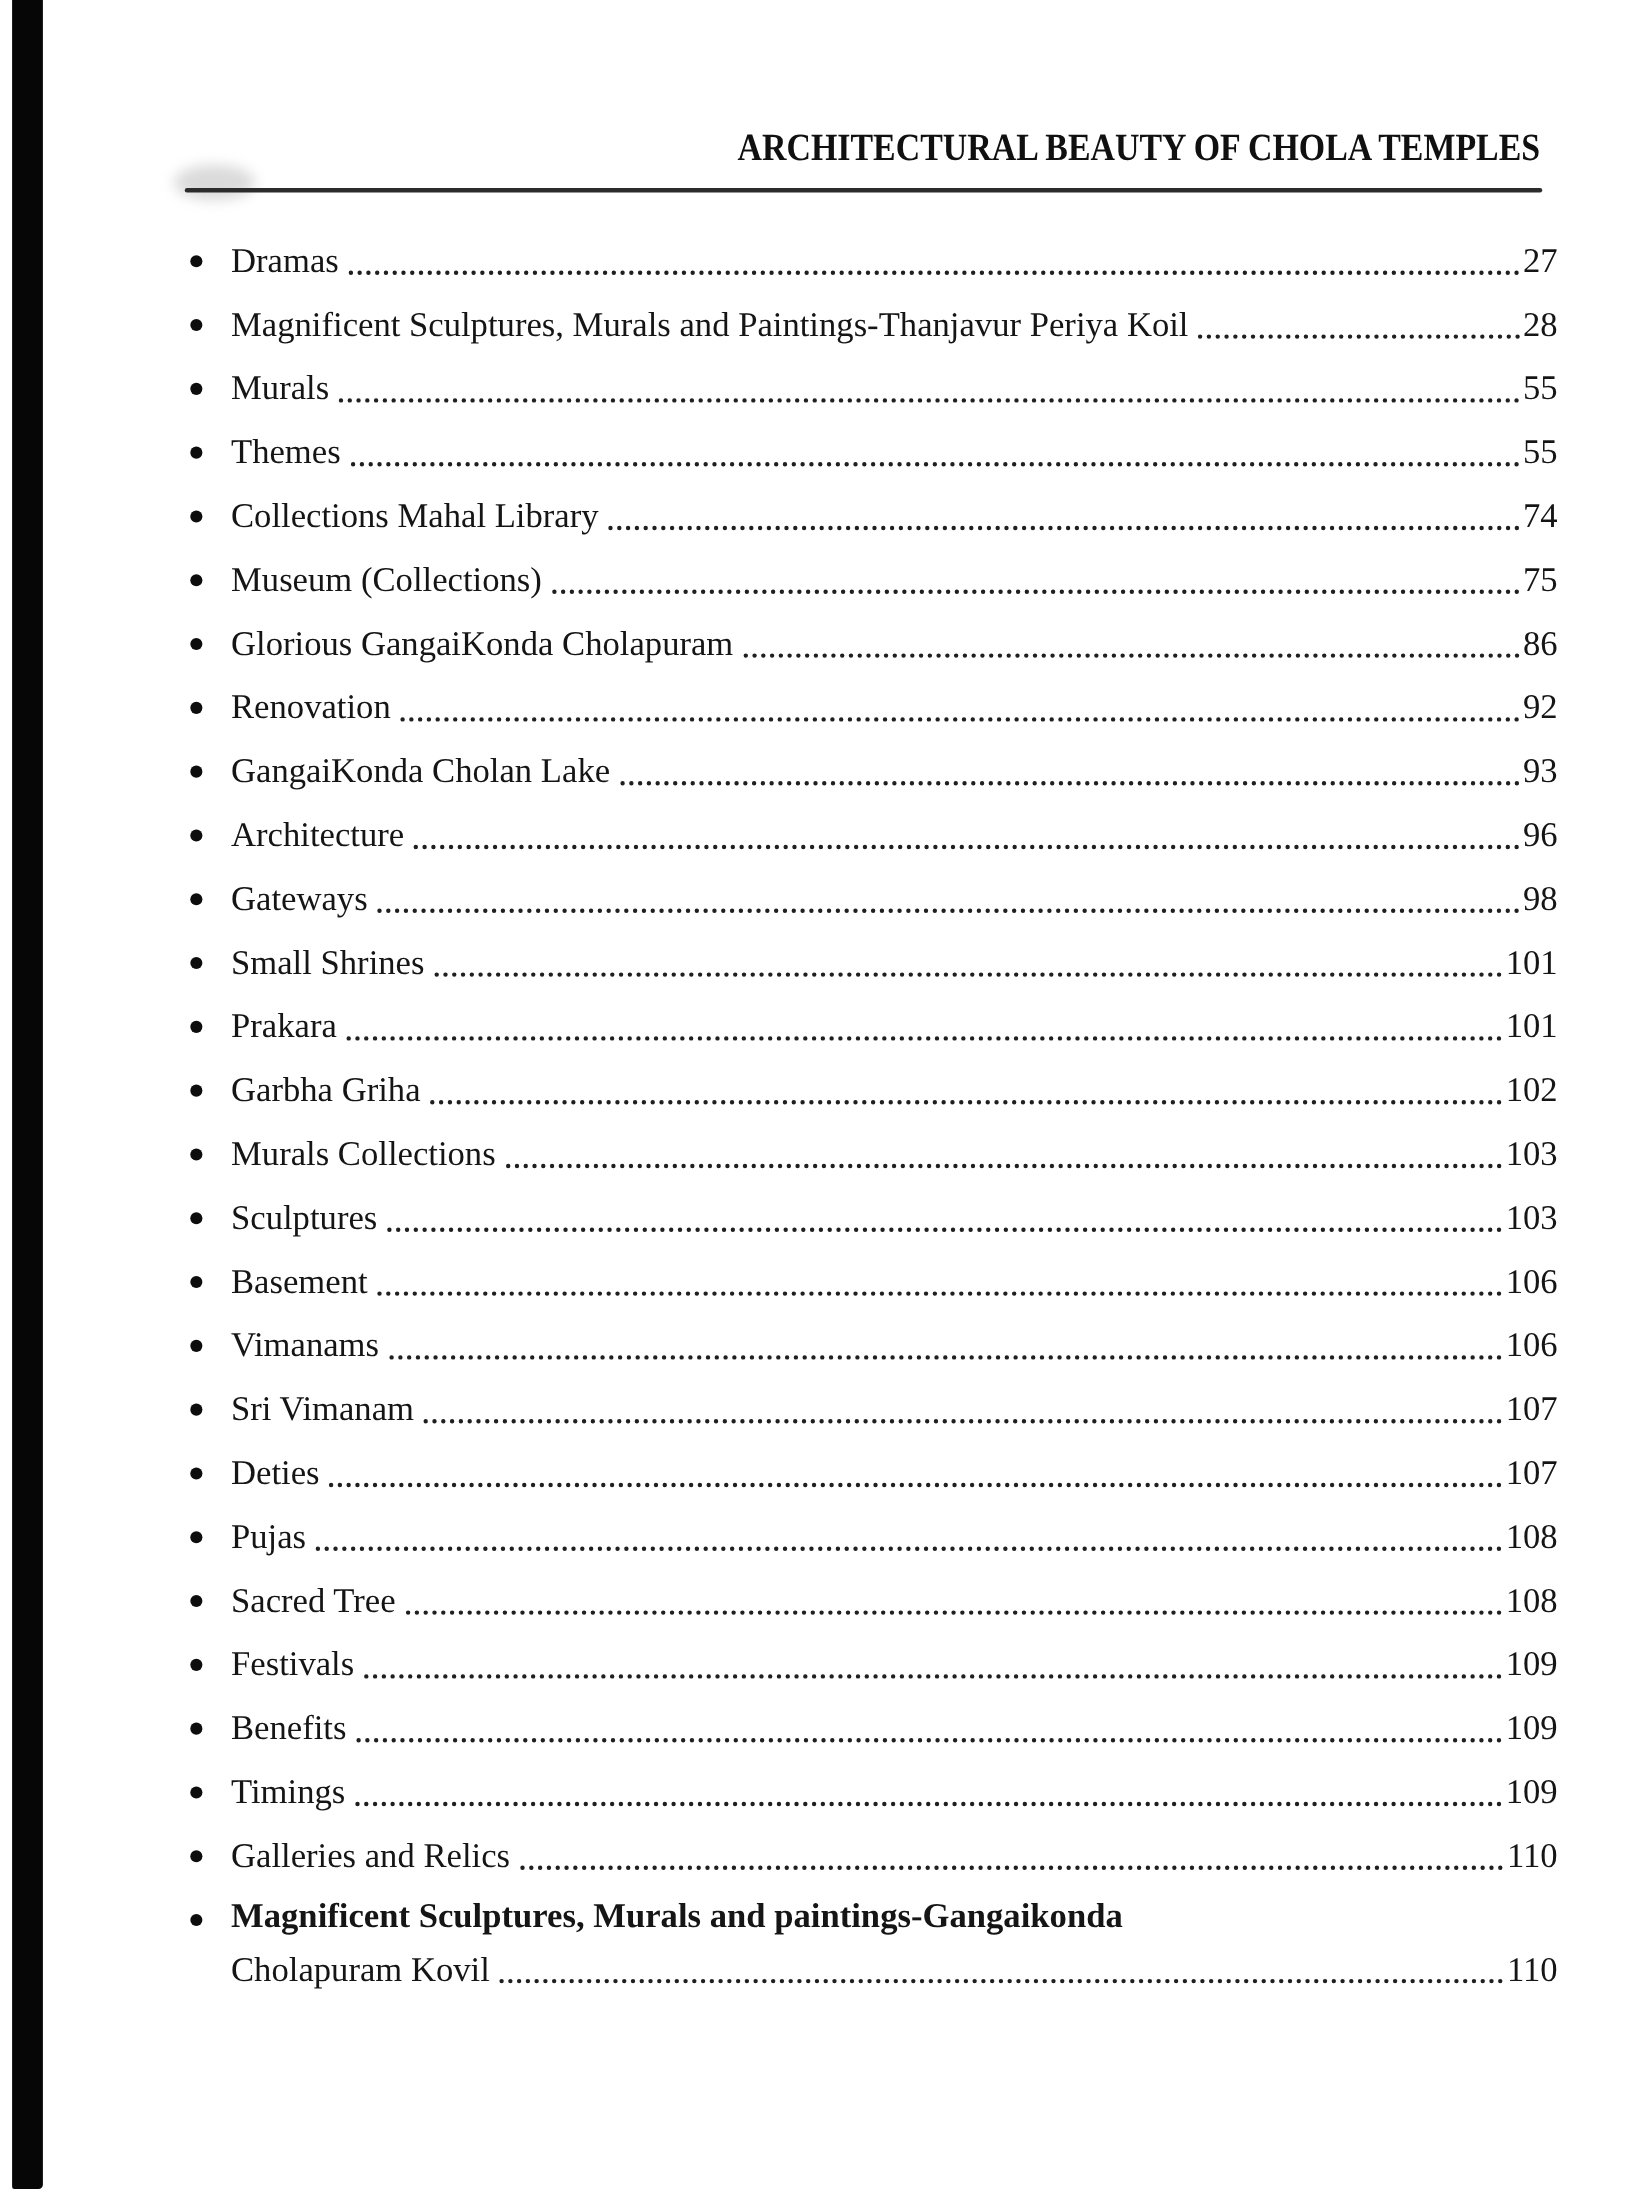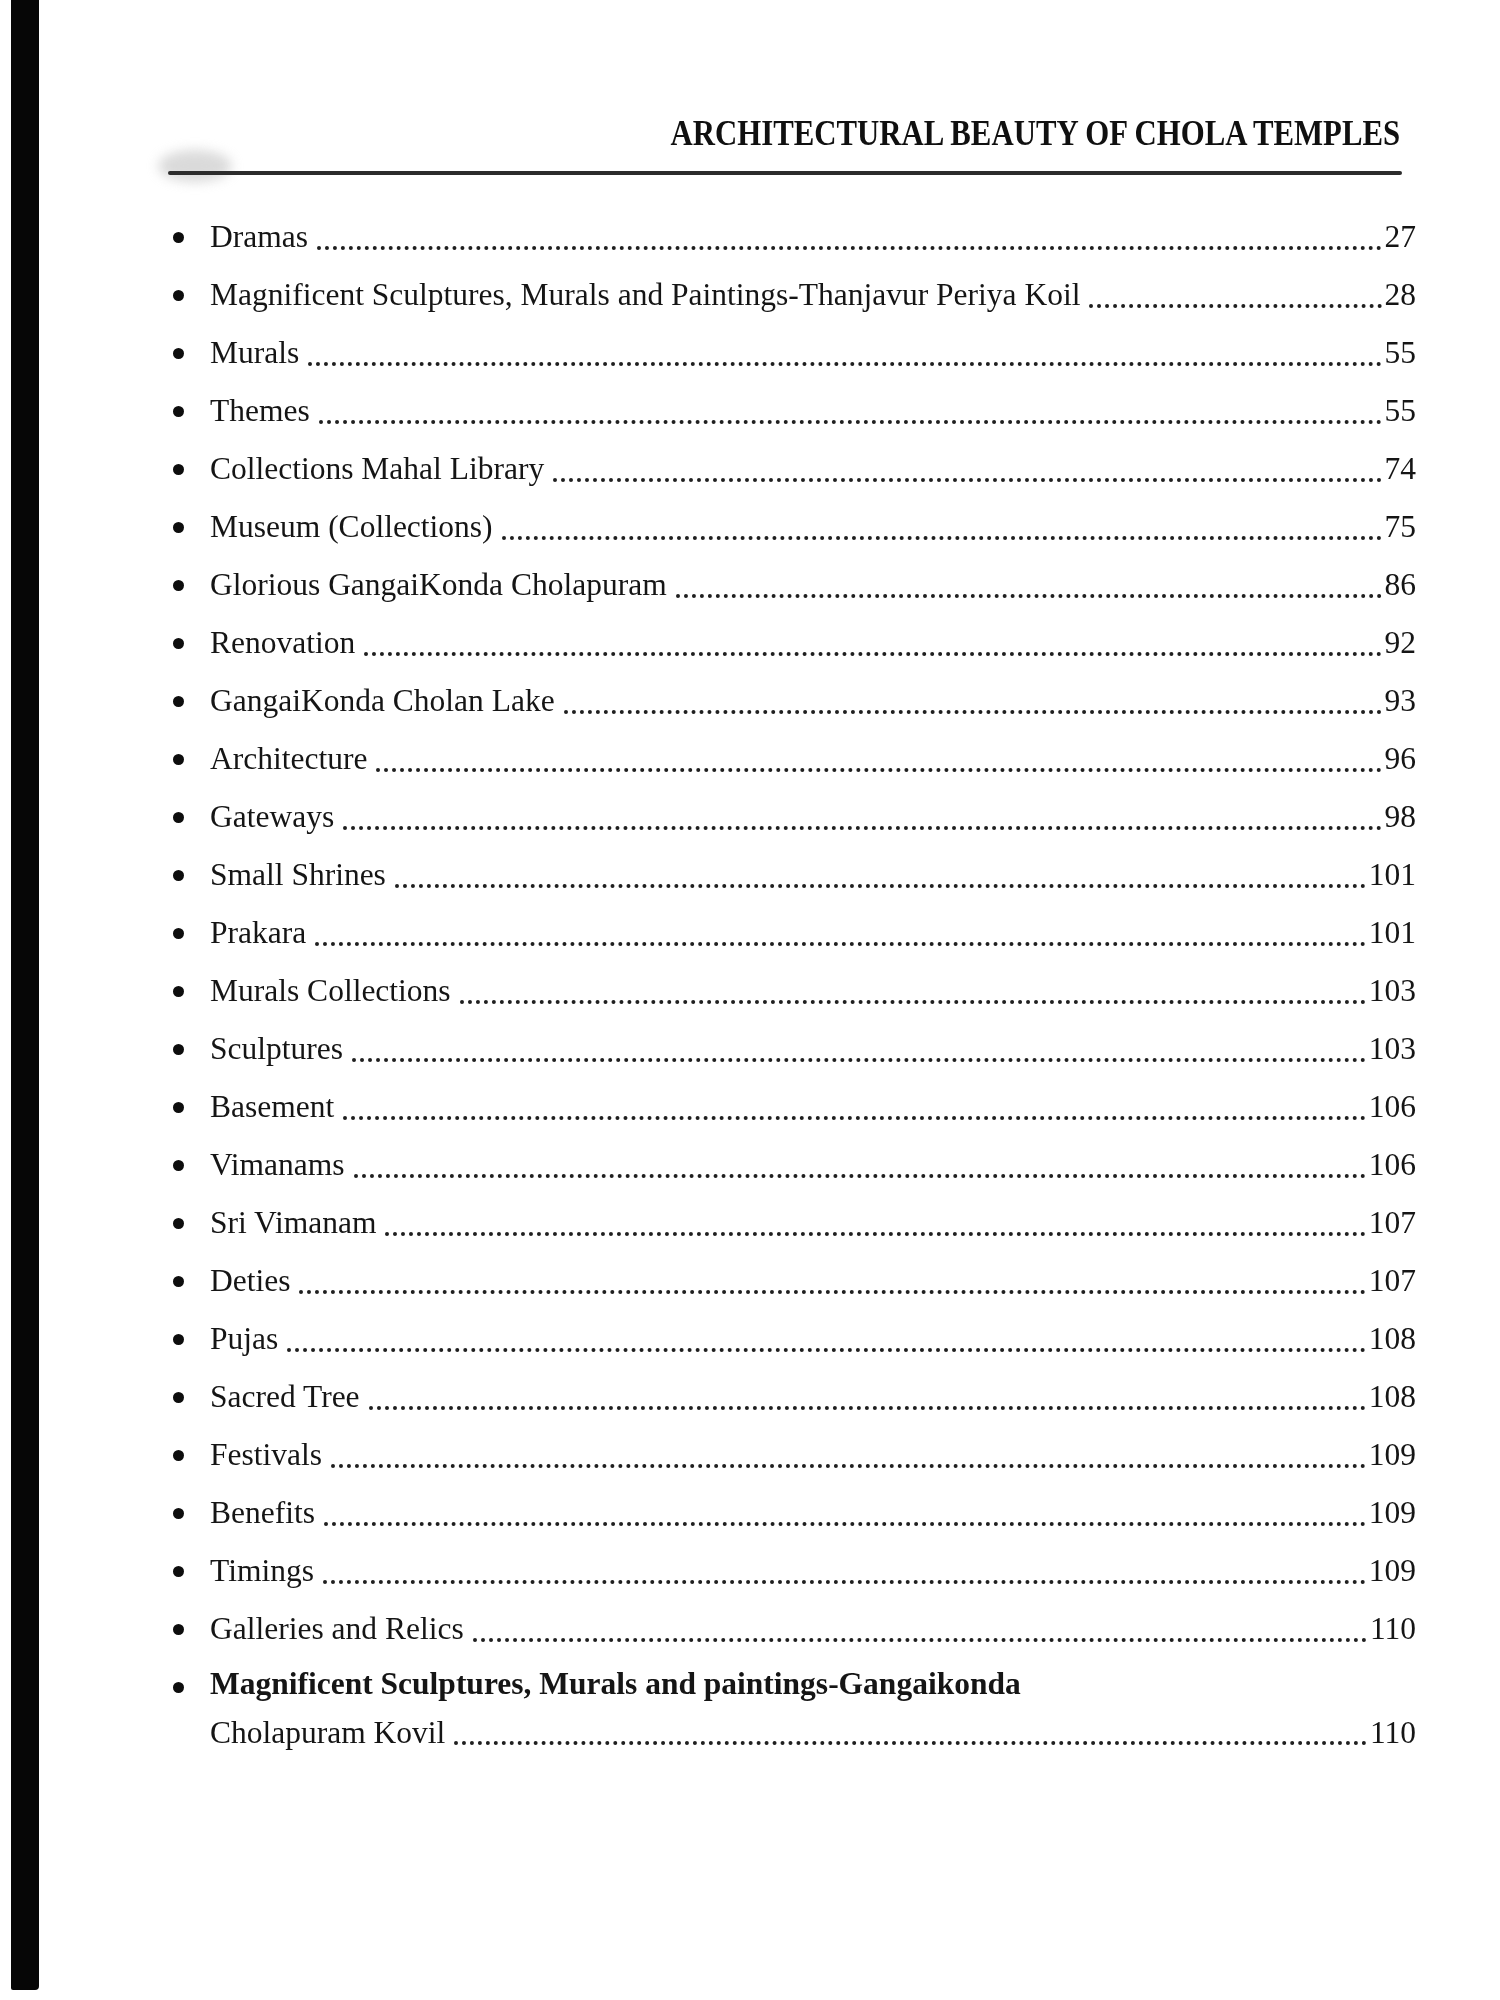--- a/index.html
+++ b/index.html
@@ -212,20 +212,28 @@
         <span class="bullet-dot"></span>
       </span>
     <span class="label">Prakara</span>
     <span class="leader"></span>
     <span class="page-num">101</span>
   </div>
     <div class="row">
     <span class="bullet-cell">
         <span class="bullet-dot"></span>
       </span>
+    <span class="label">Garbha Griha</span>
+    <span class="leader"></span>
+    <span class="page-num">102</span>
+  </div>
+    <div class="row">
+    <span class="bullet-cell">
+        <span class="bullet-dot"></span>
+      </span>
     <span class="label">Murals Collections</span>
     <span class="leader"></span>
     <span class="page-num">103</span>
   </div>
     <div class="row">
     <span class="bullet-cell">
         <span class="bullet-dot"></span>
       </span>
     <span class="label">Sculptures</span>
     <span class="leader"></span>

